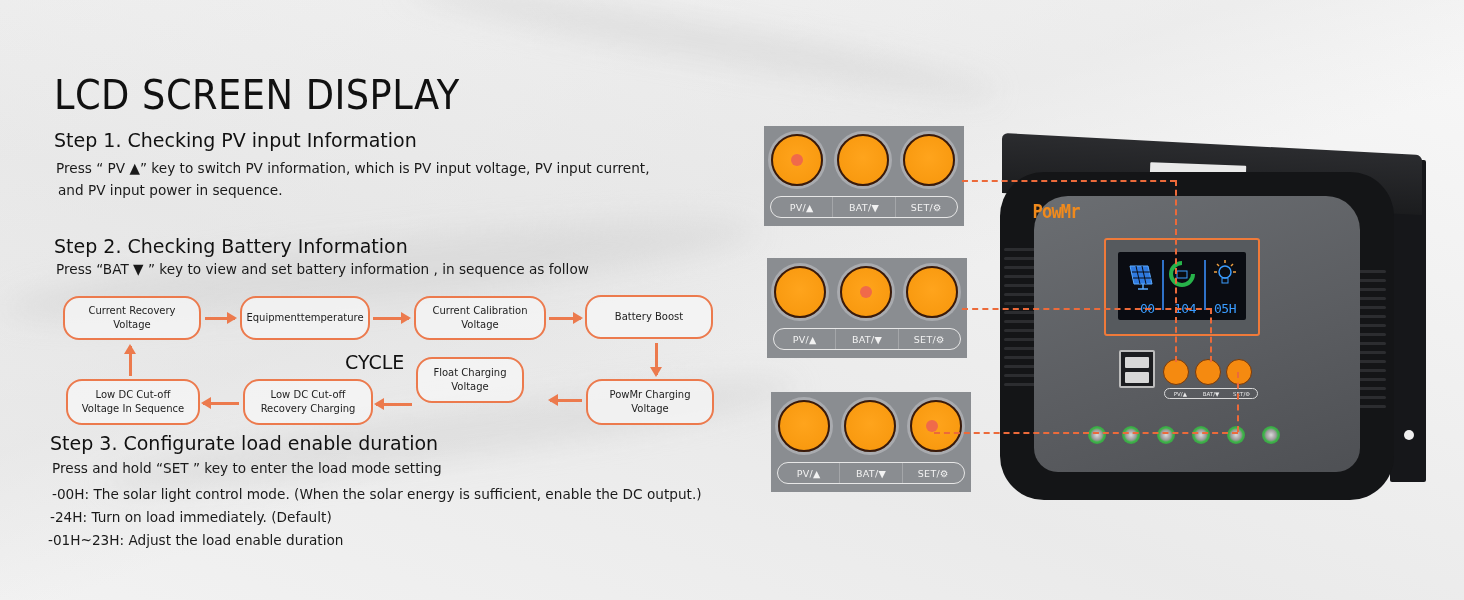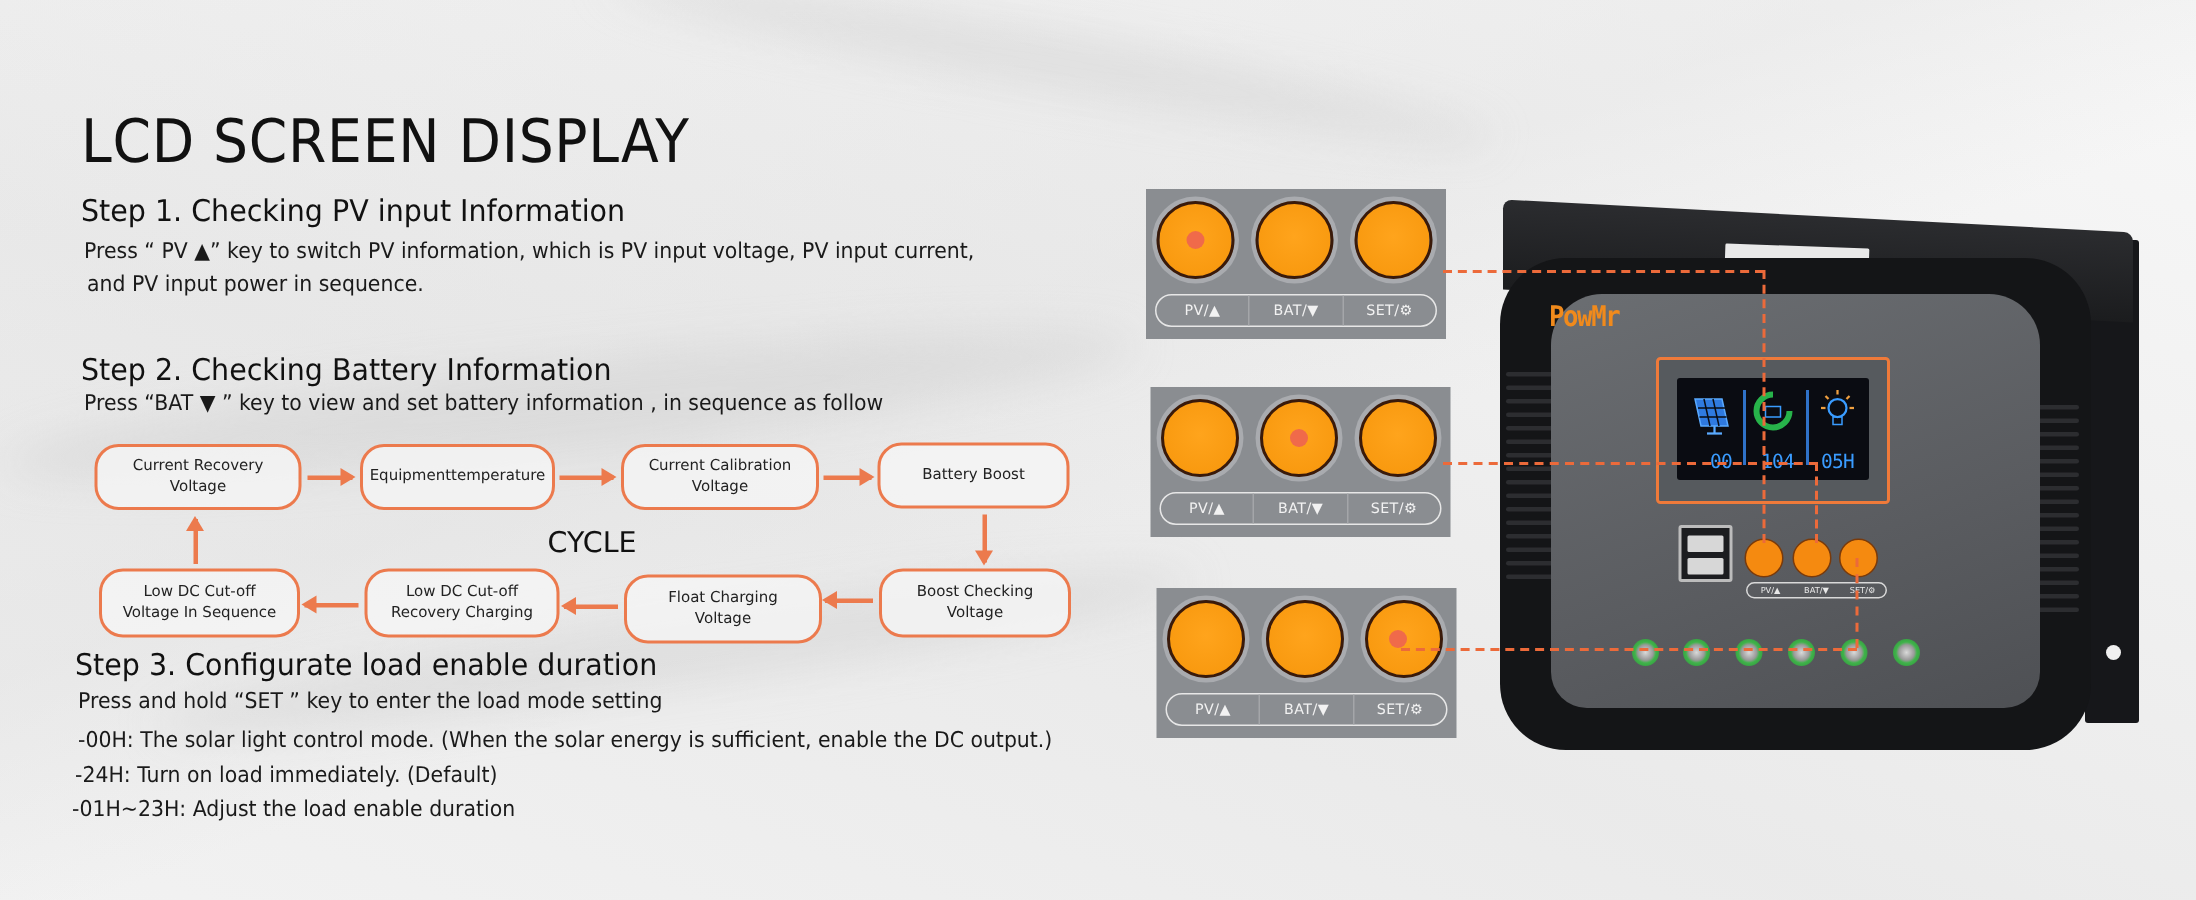--- a/index.html
+++ b/index.html
@@ -25,21 +25,21 @@
     background: rgba(245,245,245,0.8);
     display: flex; align-items: center; justify-content: center; text-align: center;
     font-size: 10px; line-height: 14px; color: #222; padding: 0 4px;
   }
   .arrow-h { position: absolute; height: 3px; background: #ec7a4d; }
   .arrow-h.right::after { content: ""; position: absolute; right: -2px; top: -5px; border-left: 10px solid #ec7a4d; border-top: 6.5px solid transparent; border-bottom: 6.5px solid transparent; }
   .arrow-h.left::after { content: ""; position: absolute; left: -2px; top: -5px; border-right: 10px solid #ec7a4d; border-top: 6.5px solid transparent; border-bottom: 6.5px solid transparent; }
   .arrow-v { position: absolute; width: 3px; background: #ec7a4d; }
   .arrow-v.down::after { content: ""; position: absolute; bottom: -2px; left: -5px; border-top: 10px solid #ec7a4d; border-left: 6.5px solid transparent; border-right: 6.5px solid transparent; }
   .arrow-v.up::after { content: ""; position: absolute; top: -2px; left: -5px; border-bottom: 10px solid #ec7a4d; border-left: 6.5px solid transparent; border-right: 6.5px solid transparent; }
-  .cycle { position: absolute; left: 365px; top: 351px; font-size: 19px; }
+  .cycle { position: absolute; left: 345px; top: 351px; font-size: 19px; }
 
   
   .panel { position: absolute; width: 200px; height: 100px; background: #8a8d91; }
   .kbtn {
     position: absolute; top: 8px; width: 52px; height: 52px; border-radius: 50%;
     background: radial-gradient(circle at 50% 45%, #ffa41c 0%, #f99a10 70%, #e08a0a 100%);
     border: 2px solid #3a1a0a; box-shadow: 0 0 0 3px #a9abaf;
   }
   .kbtn .dot { position: absolute; left: 50%; top: 50%; width: 12px; height: 12px; margin: -6px 0 0 -6px; border-radius: 50%; background: #f06a4a; }
   .klabels {
@@ -110,27 +110,27 @@
   </div>
   <div class="arrow-h right" style="left:549px;top:317px;width:32px;"></div>
 
   <div class="node" style="left:585px;top:295px;width:128px;height:44px;">
     <div>Battery Boost</div>
   </div>
   <div class="arrow-v down" style="left:655px;top:343px;height:32px;"></div>
 
   <div class="node" style="left:586px;top:379px;width:128px;height:46px;">
     <div>
-        <div>Boost Checking</div>
+        <div>PowMr Charging</div>
         <div>Voltage</div>
       </div>
   </div>
   <div class="arrow-h left" style="left:550px;top:399px;width:32px;"></div>
 
-  <div class="node" style="left:416px;top:383px;width:132px;height:46px;">
+  <div class="node" style="left:416px;top:357px;width:108px;height:46px;">
     <div>
         <div>Float Charging</div>
         <div>Voltage</div>
       </div>
   </div>
   <div class="arrow-h left" style="left:376px;top:403px;width:36px;"></div>
 
   <div class="node" style="left:243px;top:379px;width:130px;height:46px;">
     <div>
         <div>Low DC Cut-off</div>

